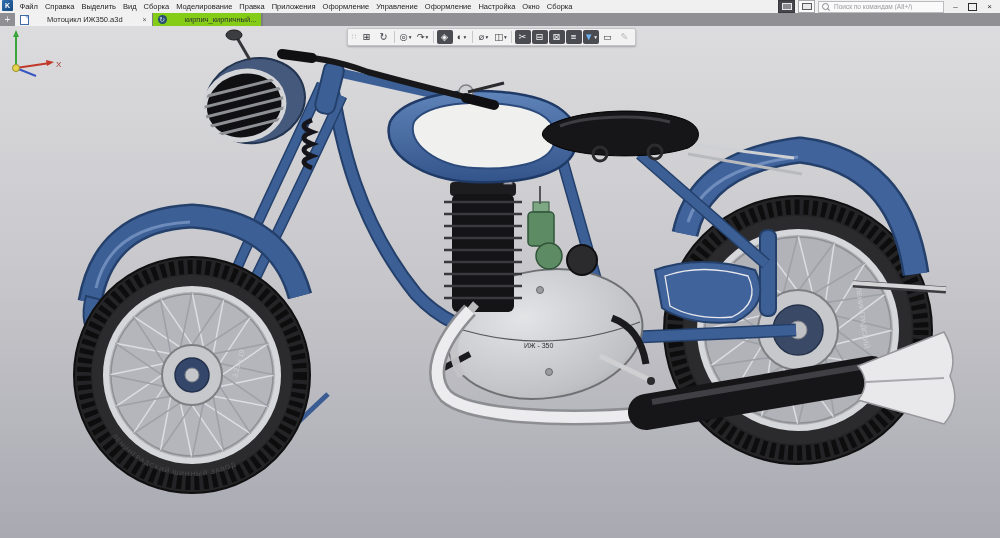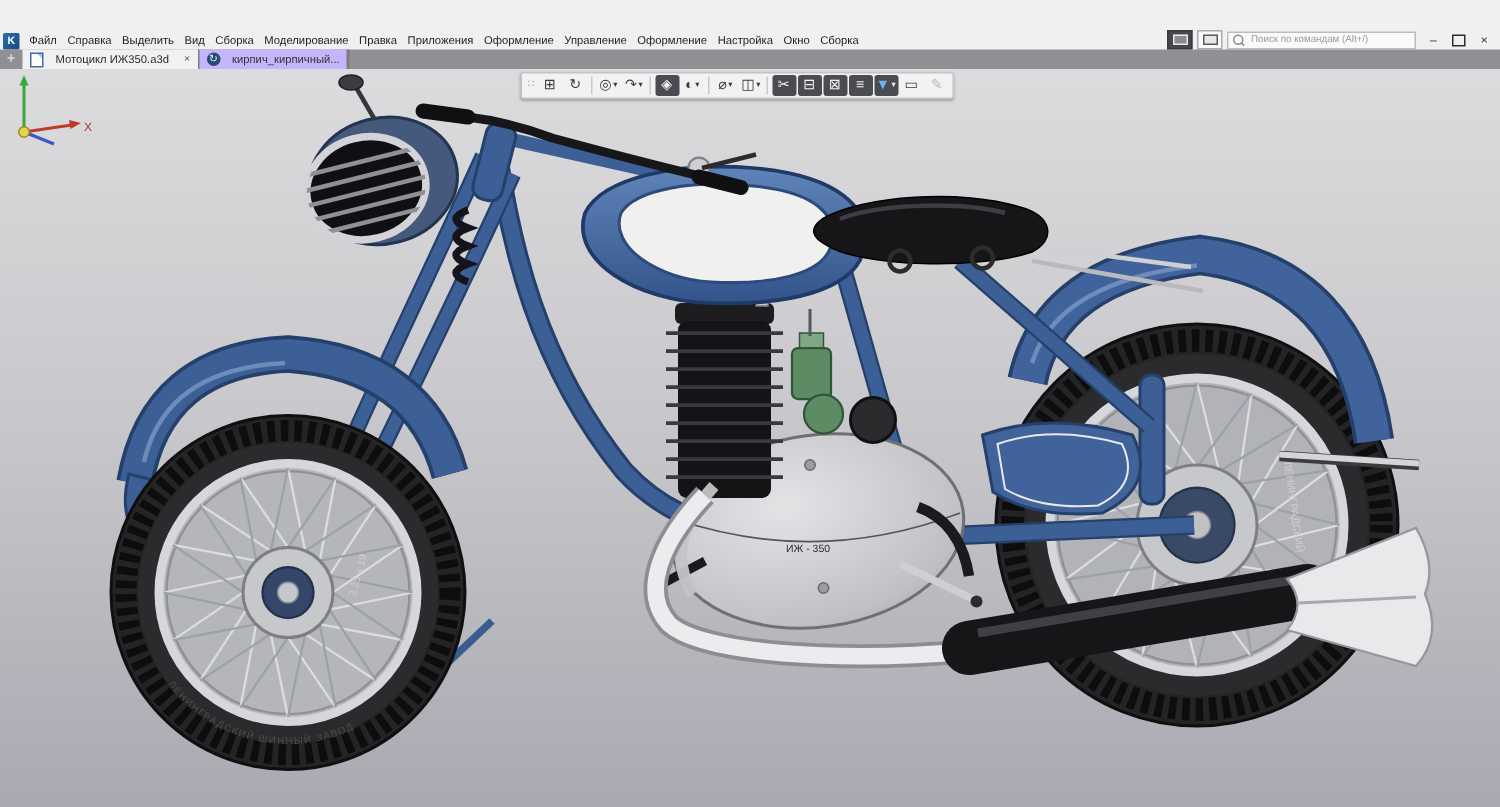--- a/index.html
+++ b/index.html
@@ -1,43 +1,43 @@
 <!DOCTYPE html>
 <html><head>
 <meta charset="utf-8">
 <style>
   html,body{margin:0;padding:0;}
   body{width:1000px;height:538px;overflow:hidden;font-family:"Liberation Sans","DejaVu Sans",sans-serif;background:#f0f0f1;-webkit-font-smoothing:antialiased;}
   .window{position:relative;width:1000px;height:538px;display:flex;flex-direction:column;}
 
   
-  .titlebar{height:13px;background:#f0f0f1;display:flex;align-items:flex-end;font-size:7.5px;color:#1d1d1f;flex:0 0 auto;margin-top:20px;}
+  .titlebar{height:13px;background:#f0f0f1;display:flex;align-items:flex-start;font-size:7.5px;color:#1d1d1f;flex:0 0 auto;}
   .app-icon{width:11px;height:11px;margin:0 3px 0 2px;background:linear-gradient(135deg,#2d6fb0,#174a80);color:#fff;font-size:7px;font-weight:bold;display:flex;align-items:center;justify-content:center;border-radius:1px;}
   .menu-bar{display:flex;align-items:center;height:100%;}
   .menu-item{padding:0 3.5px;line-height:13px;white-space:nowrap;cursor:default;}
   .tb-right{margin-left:auto;display:flex;align-items:center;gap:3px;padding-right:2px;}
   .tbar-ic{width:15px;height:11px;border:1px solid #a9a9ad;background:#fbfbfc;display:flex;align-items:center;justify-content:center;}
   .tbar-ic .scr{width:8px;height:5px;border:1px solid #5a5a5e;background:#e8e8ea;}
   .tbar-ic.pressed{background:#46464c;border-color:#38383d;}
   .tbar-ic.pressed .scr{border-color:#e8e8ea;background:#8a8a90;}
   .searchbox{display:flex;align-items:center;gap:3px;width:118px;height:10px;border:1px solid #bcbcc0;background:#fafafb;padding:0 3px;}
   .mag{width:5px;height:5px;border:1px solid #8a8a8e;border-radius:50%;position:relative;flex:0 0 auto;}
   .mag::after{content:"";position:absolute;width:3px;height:1px;background:#8a8a8e;transform:rotate(45deg);right:-2px;bottom:-1px;}
   .searchbox input{border:0;outline:0;background:transparent;font-size:6.5px;width:100%;font-family:inherit;color:#333;}
   .searchbox input::placeholder{color:#9b9b9f;}
   .winctl{display:flex;align-items:center;}
   .winbtn{width:17px;height:13px;display:flex;align-items:center;justify-content:center;font-size:8px;color:#2c2c2e;cursor:default;}
   .maxbox{width:7px;height:6px;border:1px solid #2c2c2e;}
 
   
   .tabbar{height:13px;background:#8f8f94;display:flex;align-items:stretch;font-size:7.5px;color:#2a2a2c;flex:0 0 auto;}
   .newtab{width:15px;display:flex;align-items:center;justify-content:center;color:#f0f0f2;font-size:10px;}
-  .tab{display:flex;align-items:center;gap:8px;padding:0 5px;white-space:nowrap;}
+  .tab{display:flex;align-items:center;gap:18px;padding:0 5px;white-space:nowrap;}
   .tab.active{background:#f1f1f2;}
-  .tab.inactive{background:#c4b5fd;border-left:1px solid #7d7d82;border-right:1px solid #7d7d82;color:#323234;}
+  .tab.inactive{background:#84cc16;border-left:1px solid #7d7d82;border-right:1px solid #7d7d82;color:#323234;}
   .doc-icon{width:7px;height:8px;background:#fff;border:1px solid #3f6aa5;position:relative;flex:0 0 auto;}
   .doc-icon::after{content:"";position:absolute;right:0;top:0;border-style:solid;border-width:0 3px 3px 0;border-color:transparent #9fc0e8 transparent transparent;}
   .refresh-icon{width:9px;height:9px;border-radius:50%;background:#274c72;color:#dfe8f2;font-size:7px;line-height:9px;text-align:center;flex:0 0 auto;}
   .tab-close{font-size:7px;color:#55555a;margin-left:2px;}
   .tabbar .filler{flex:1;border-left:1px solid #7d7d82;}
 
   
   .viewport{position:relative;flex:1;background:linear-gradient(#dcdcde 0%,#c9c9cd 45%,#a9a9b2 100%);overflow:hidden;}
   .viewport svg{position:absolute;left:0;top:0;}
 

